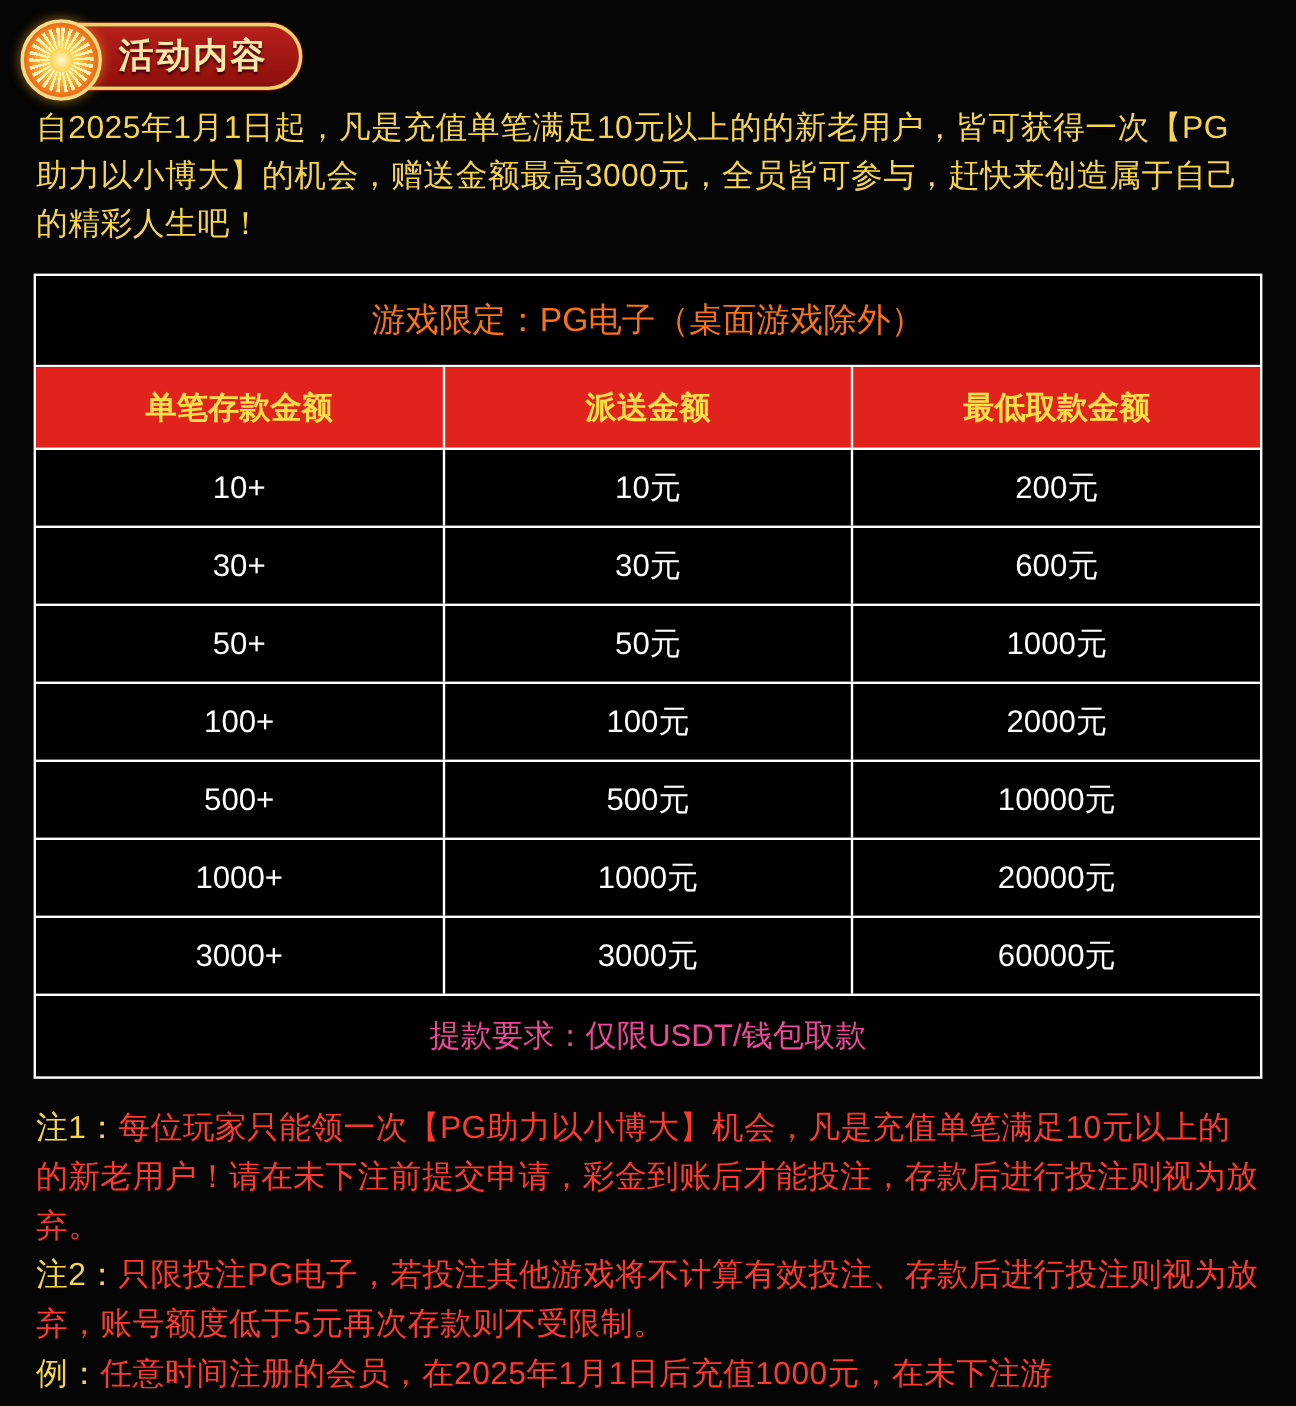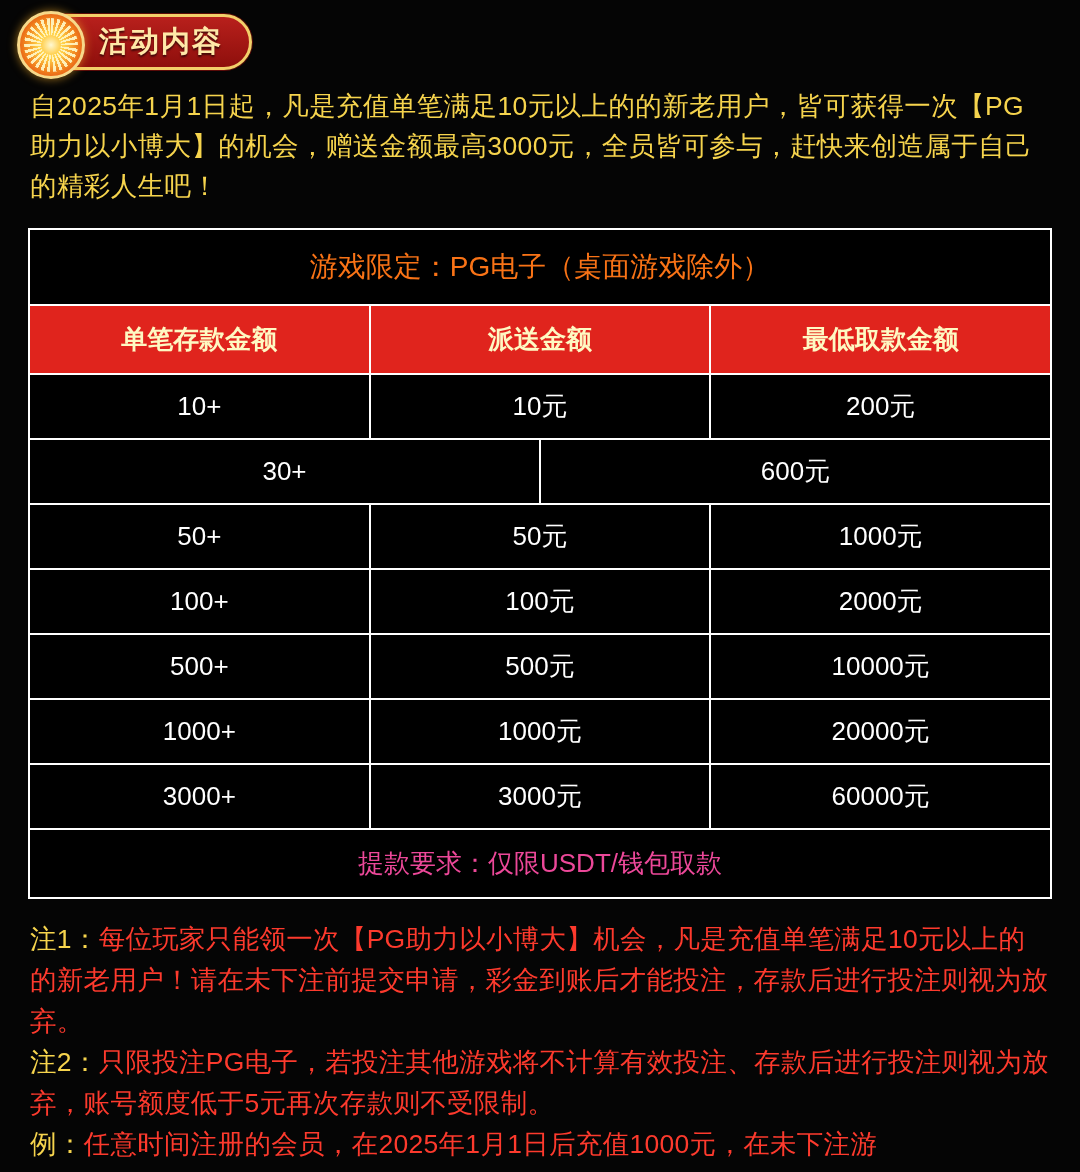--- a/index.html
+++ b/index.html
@@ -20,20 +20,21 @@
     width: 1080px;
     min-height: 1172px;
     background: #050505;
     padding: 0;
     position: relative;
   }
 
   
   .header {
     display: flex;
+    align-items: center;
     padding: 14px 0 0 24px;
     height: 80px;
   }
   .badge {
     position: relative;
     display: flex;
     align-items: center;
     height: 56px;
     background: linear-gradient(180deg, #b8201c 0%, #8e0f0c 100%);
     border: 3px solid #f3cf6a;
@@ -117,21 +118,21 @@
 
   .title-row .tcell {
     font-size: 28px;
     padding: 18px 4px;
     color: #f97316;
   }
   .head-row {
     background: #e0241d;
   }
   .head-row .tcell {
-    color: #fef9c3;
+    color: #fde047;
     font-weight: bold;
     font-size: 26px;
     padding: 16px 4px;
   }
   .data-row .tcell { font-size: 26px; }
   .foot-row .tcell {
     color: #ec4899;
     font-size: 26px;
     padding: 16px 4px;
   }
@@ -173,20 +174,21 @@
       <div class="tcell">最低取款金额</div>
     </div>
 
     <div class="trow data-row">
       <div class="tcell">10+</div>
       <div class="tcell">10元</div>
       <div class="tcell">200元</div>
     </div>
     <div class="trow data-row">
       <div class="tcell">30+</div>
+      <div class="tcell">30元</div>
       <div class="tcell">600元</div>
     </div>
     <div class="trow data-row">
       <div class="tcell">50+</div>
       <div class="tcell">50元</div>
       <div class="tcell">1000元</div>
     </div>
     <div class="trow data-row">
       <div class="tcell">100+</div>
       <div class="tcell">100元</div>

